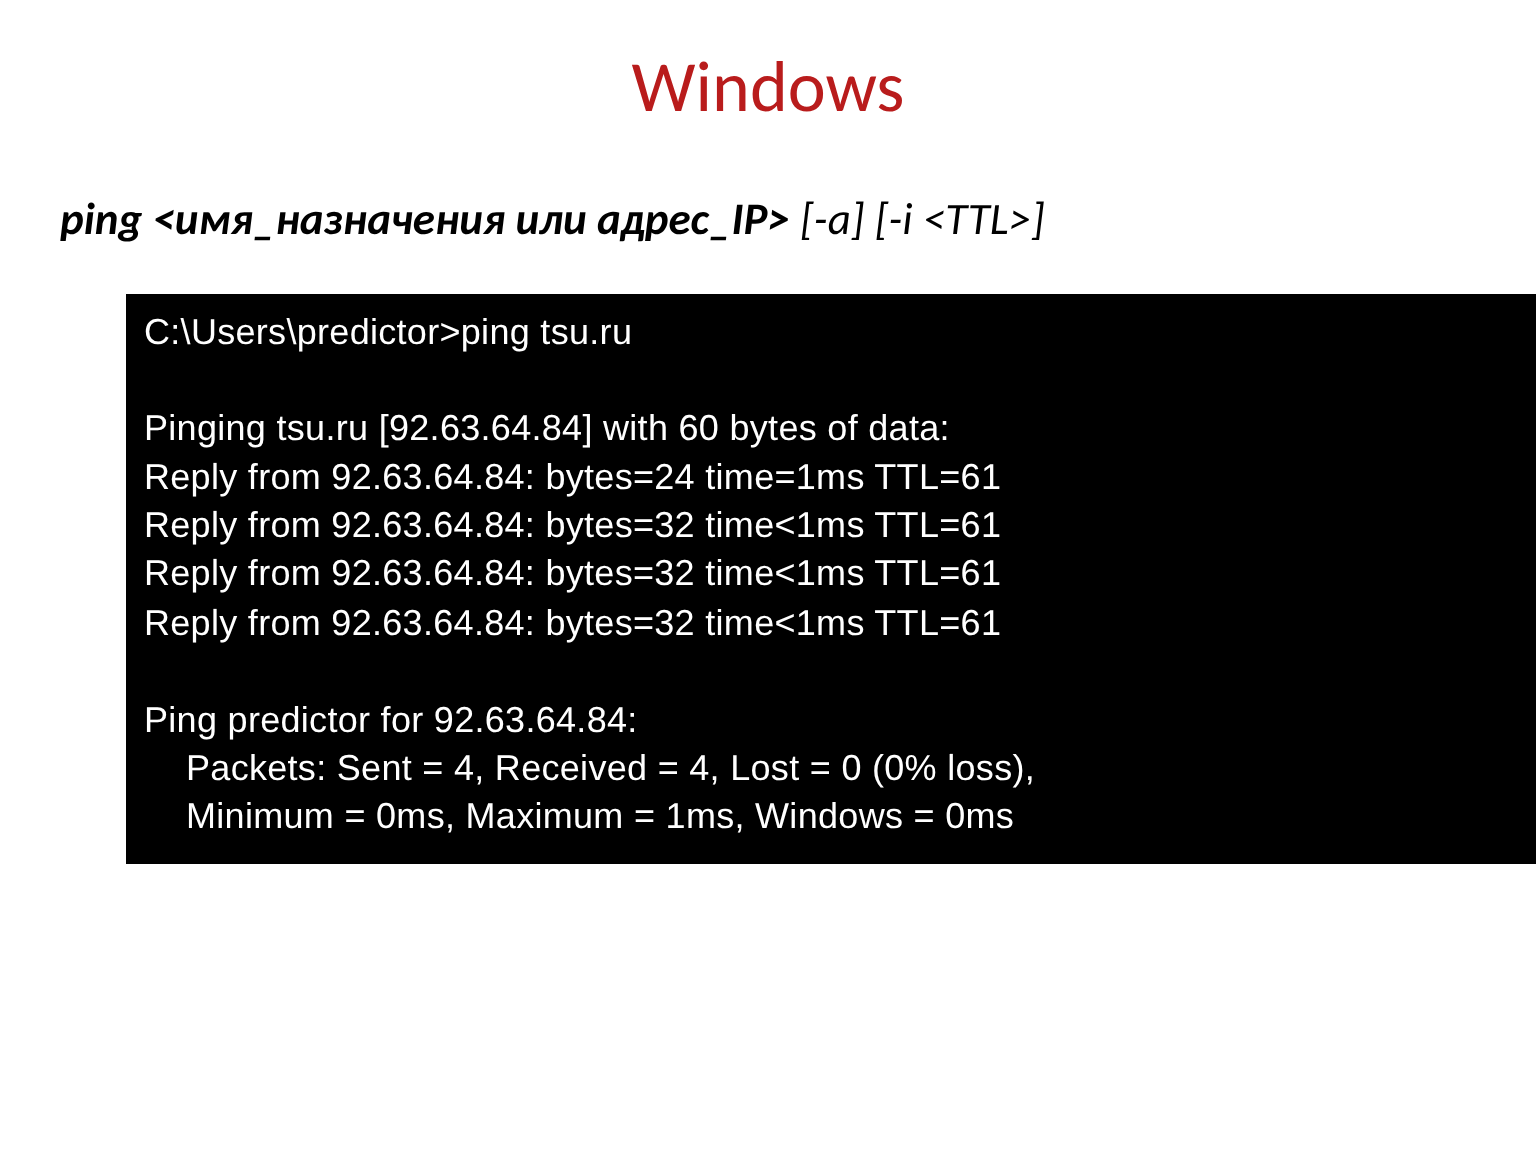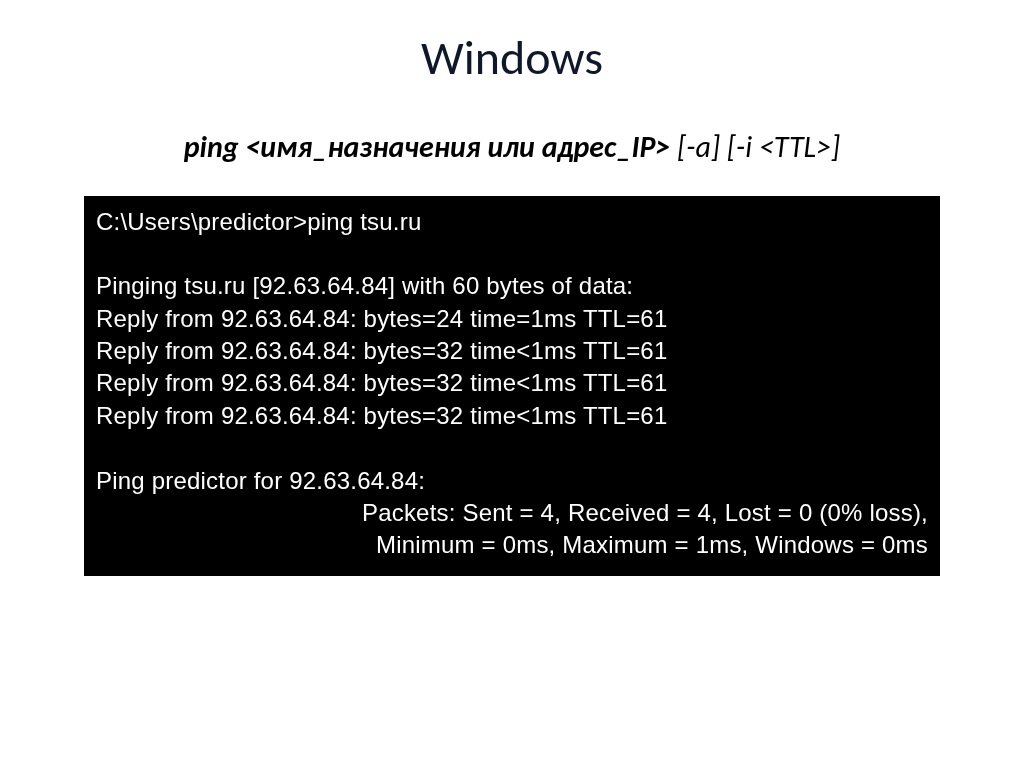--- a/index.html
+++ b/index.html
@@ -11,63 +11,60 @@
       width: 1024px;
       height: 768px;
       background: #ffffff;
       font-family: Calibri, Arial, sans-serif;
       position: relative;
       overflow: hidden;
     }
     .title {
       text-align: center;
       font-size: 48px;
-      color: #0f172a;
+      color: #b91c1c;
       font-weight: 400;
       margin-top: 28px;
       margin-bottom: 40px;
     }
     .syntax {
       font-size: 30px;
       color: #000000;
       padding-left: 40px;
       padding-right: 40px;
       line-height: 1.35;
       font-style: italic;
       margin-bottom: 28px;
-      text-align: center;
     }
     .syntax .bold {
       font-weight: 700;
     }
     .syntax .indent {
       padding-left: 40px;
       display: block;
     }
     .terminal {
       background: #000000;
       color: #ffffff;
       font-family: Arial, sans-serif;
       font-size: 24px;
       line-height: 1.35;
       margin-left: 84px;
-      margin-right: 84px;
       padding: 10px 12px 14px 12px;
       letter-spacing: 0.2px;
     }
     .terminal .line {
       white-space: pre-wrap;
       display: block;
     }
     .terminal .blank {
       height: 1.35em;
     }
     .terminal .pad {
       padding-left: 28px;
-      text-align: right;
     }
   </style>
 </head>
 <body>
 
 <h1 class="title">Windows</h1>
 
 <div class="syntax">
   <span class="bold">ping &lt;имя_назначения или адрес_IP&gt;</span><span> [-a] [-i &lt;TTL&gt;]</span>
 </div>

